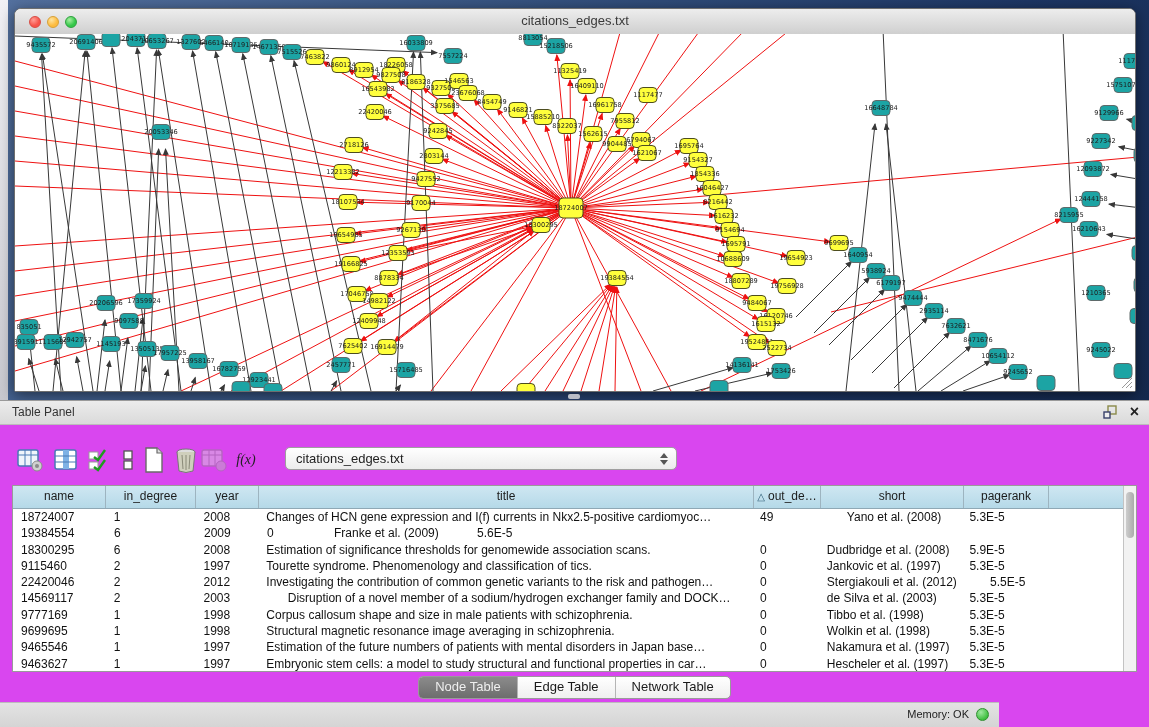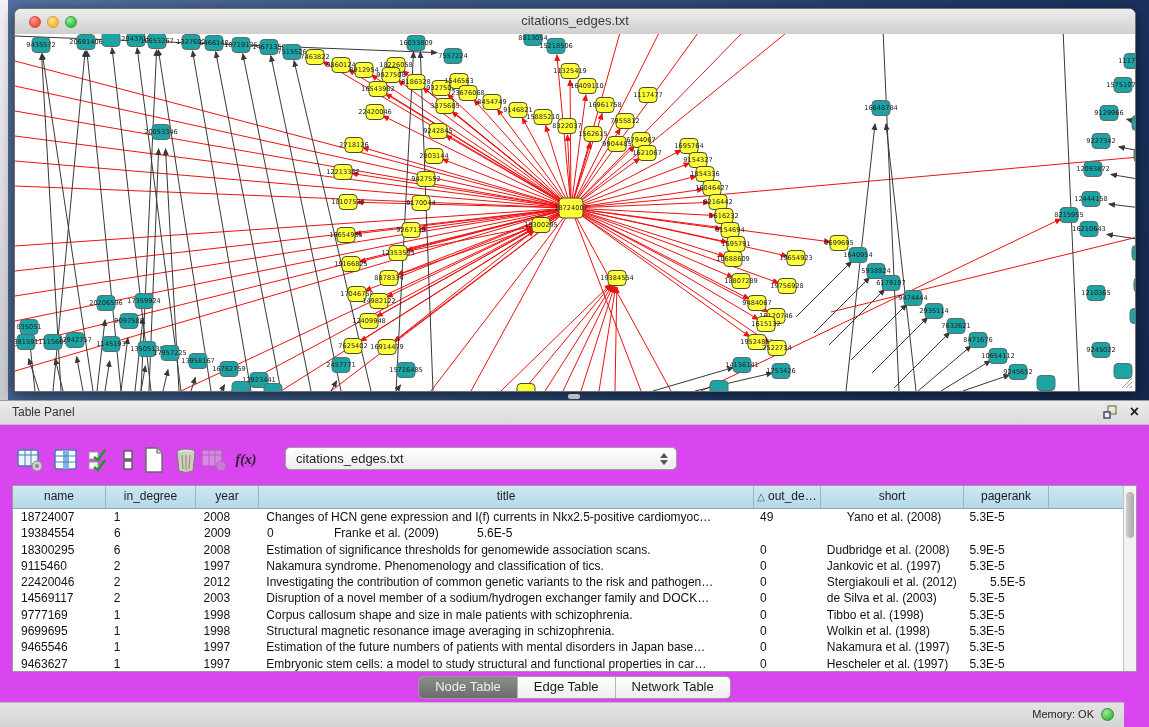--- a/index.html
+++ b/index.html
@@ -28,21 +28,21 @@
   
   .table-panel{position:absolute;left:0;top:400px;width:1149px;height:327px;background:#d946ef;}
   .panel-header{position:relative;height:23px;background:linear-gradient(#ececec,#dadada);
                 border-top:1px solid #9a9a9a;border-bottom:1px solid #bcbcbc;}
   .panel-title{position:absolute;left:12px;top:4px;font-size:12px;color:#333;}
   .ph-icons{position:absolute;right:10px;top:3px;display:flex;gap:12px;align-items:center;}
   .close-x{font-size:16px;font-weight:bold;color:#222;line-height:16px;cursor:default;}
   
   .toolbar{position:absolute;left:0;top:24px;width:1149px;height:60px;}
   .tbi{position:absolute;top:22px;width:28px;height:28px;display:flex;align-items:center;justify-content:center;}
-  .fx{font-size:14px;font-style:italic;font-weight:bold;color:#222;font-family:"Liberation Serif",serif;}
+  .fx{font-size:14px;font-style:italic;font-weight:normal;color:#222;font-family:"Liberation Serif",serif;}
   .dropdown{position:absolute;left:285px;top:23px;width:392px;height:23px;background:linear-gradient(#fff,#ececec);
             border:1px solid #9f9f9f;border-radius:5px;font-size:13px;color:#222;
             line-height:22px;padding-left:10px;box-sizing:border-box;}
   .dd-arrows{position:absolute;right:7px;top:3px;width:9px;height:16px;}
   .dd-arrows i{display:block;width:0;height:0;border-left:4px solid transparent;border-right:4px solid transparent;margin:2px 0;}
   .dd-up{border-bottom:5px solid #555;}
   .dd-dn{border-top:5px solid #555;}
   
   .table-wrap{position:absolute;left:12px;top:85px;width:1125px;height:187px;background:#fff;
               border:1px solid #9a9a9a;box-sizing:border-box;}
@@ -58,21 +58,21 @@
   .vthumb{position:absolute;left:2px;top:6px;width:8px;height:46px;border-radius:4px;
           background:linear-gradient(90deg,#cdcdcd,#ababab);}
   
   .tabs-row{position:absolute;left:0;top:276px;width:1149px;height:24px;display:flex;justify-content:center;}
   .segmented{display:flex;height:21px;border:1px solid #9a9a9a;border-radius:5px;overflow:hidden;
              background:linear-gradient(#ffffff,#efefef);}
   .tab{font-size:13px;color:#1a1a1a;padding:0 16px;line-height:20px;border-right:1px solid #b5b5b5;}
   .tab:last-child{border-right:none;}
   .tab.selected{background:linear-gradient(#8b8b8b,#6d6d6d);color:#efefef;}
   
-  .status-bar{position:absolute;left:0;top:302px;width:1124px;height:25px;background:linear-gradient(#e3e3e3,#d4d4d4);
+  .status-bar{position:absolute;left:0;top:302px;width:999px;height:25px;background:linear-gradient(#e3e3e3,#d4d4d4);
               border-top:1px solid #bdbdbd;}
   .memory{position:absolute;right:30px;top:5px;font-size:11px;color:#222;}
   .mem-dot{position:absolute;right:10px;top:5px;width:13px;height:13px;border-radius:50%;
            background:radial-gradient(circle at 35% 30%,#9fe89f,#3fbf3f 70%);border:1px solid #2e8f2e;box-sizing:border-box;}
 </style>
 </head>
 <body>
 
 <div class="screen">
 
@@ -614,41 +614,41 @@
             <div class="td" style="width: 495px;">Estimation of significance thresholds for genomewide association scans.</div>
             <div class="td" style="width: 67px;">0</div>
             <div class="td" style="width: 143px;">Dudbridge et al. (2008)</div>
             <div class="td" style="width: 85px;">5.9E-5</div>
             <div class="td" style="width: 77px;"></div>
           </div>
           <div class="tr">
             <div class="td" style="width: 93px;">9115460</div>
             <div class="td" style="width: 90px;">2</div>
             <div class="td" style="width: 63px;">1997</div>
-            <div class="td" style="width: 495px;">Nakamura syndrome. Phenomenology and classification of tics.</div>
+            <div class="td" style="width: 495px;">Tourette syndrome. Phenomenology and classification of tics.</div>
             <div class="td" style="width: 67px;">0</div>
             <div class="td" style="width: 143px;">Jankovic et al. (1997)</div>
             <div class="td" style="width: 85px;">5.3E-5</div>
             <div class="td" style="width: 77px;"></div>
           </div>
           <div class="tr">
             <div class="td" style="width: 93px;">22420046</div>
             <div class="td" style="width: 90px;">2</div>
             <div class="td" style="width: 63px;">2012</div>
             <div class="td" style="width: 495px;">Investigating the contribution of common genetic variants to the risk and pathogen…</div>
             <div class="td" style="width: 67px;">0</div>
             <div class="td" style="width: 143px;">Stergiakouli et al. (2012)</div>
             <div class="td" style="width: 85px; text-align: center;">5.5E-5</div>
             <div class="td" style="width: 77px;"></div>
           </div>
           <div class="tr">
             <div class="td" style="width: 93px;">14569117</div>
             <div class="td" style="width: 90px;">2</div>
             <div class="td" style="width: 63px;">2003</div>
-            <div class="td" style="width: 495px;">Disruption of a novel member of a sodium/hydrogen exchanger family and DOCK…</div>
+            <div class="td" style="width: 495px; text-align: center;">Disruption of a novel member of a sodium/hydrogen exchanger family and DOCK…</div>
             <div class="td" style="width: 67px;">0</div>
             <div class="td" style="width: 143px;">de Silva et al. (2003)</div>
             <div class="td" style="width: 85px;">5.3E-5</div>
             <div class="td" style="width: 77px;"></div>
           </div>
           <div class="tr">
             <div class="td" style="width: 93px;">9777169</div>
             <div class="td" style="width: 90px;">1</div>
             <div class="td" style="width: 63px;">1998</div>
             <div class="td" style="width: 495px;">Corpus callosum shape and size in male patients with schizophrenia.</div>

